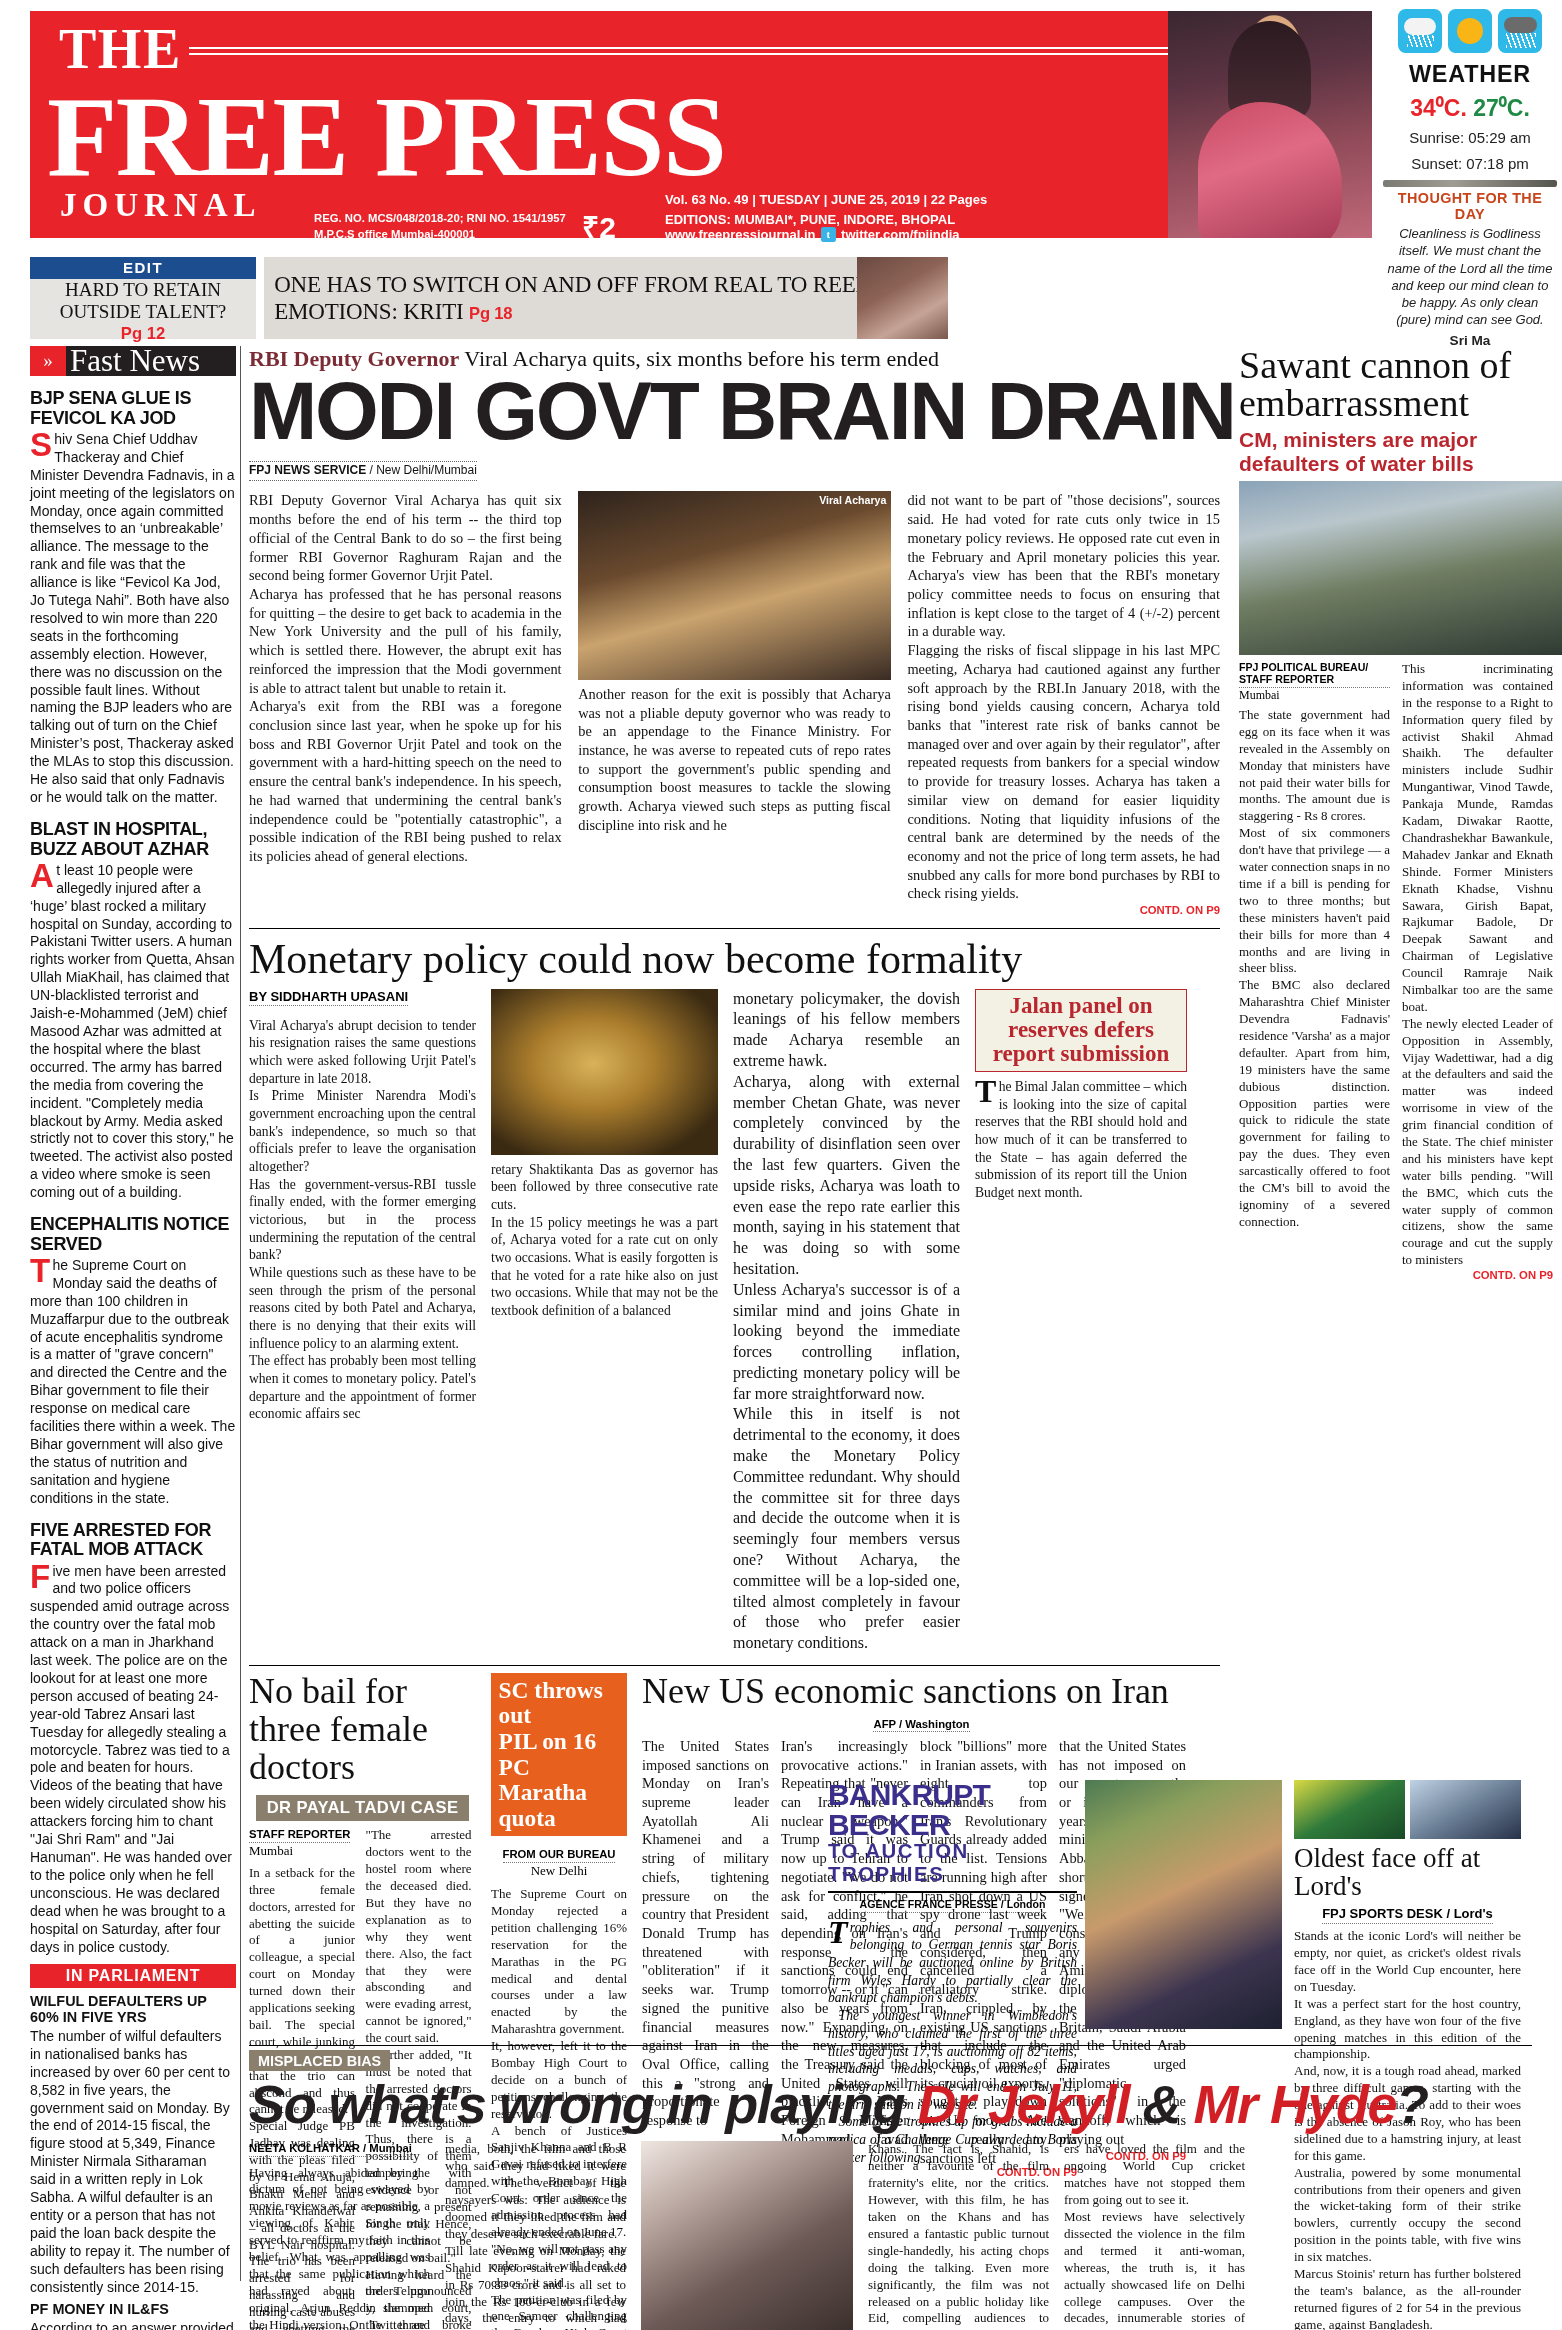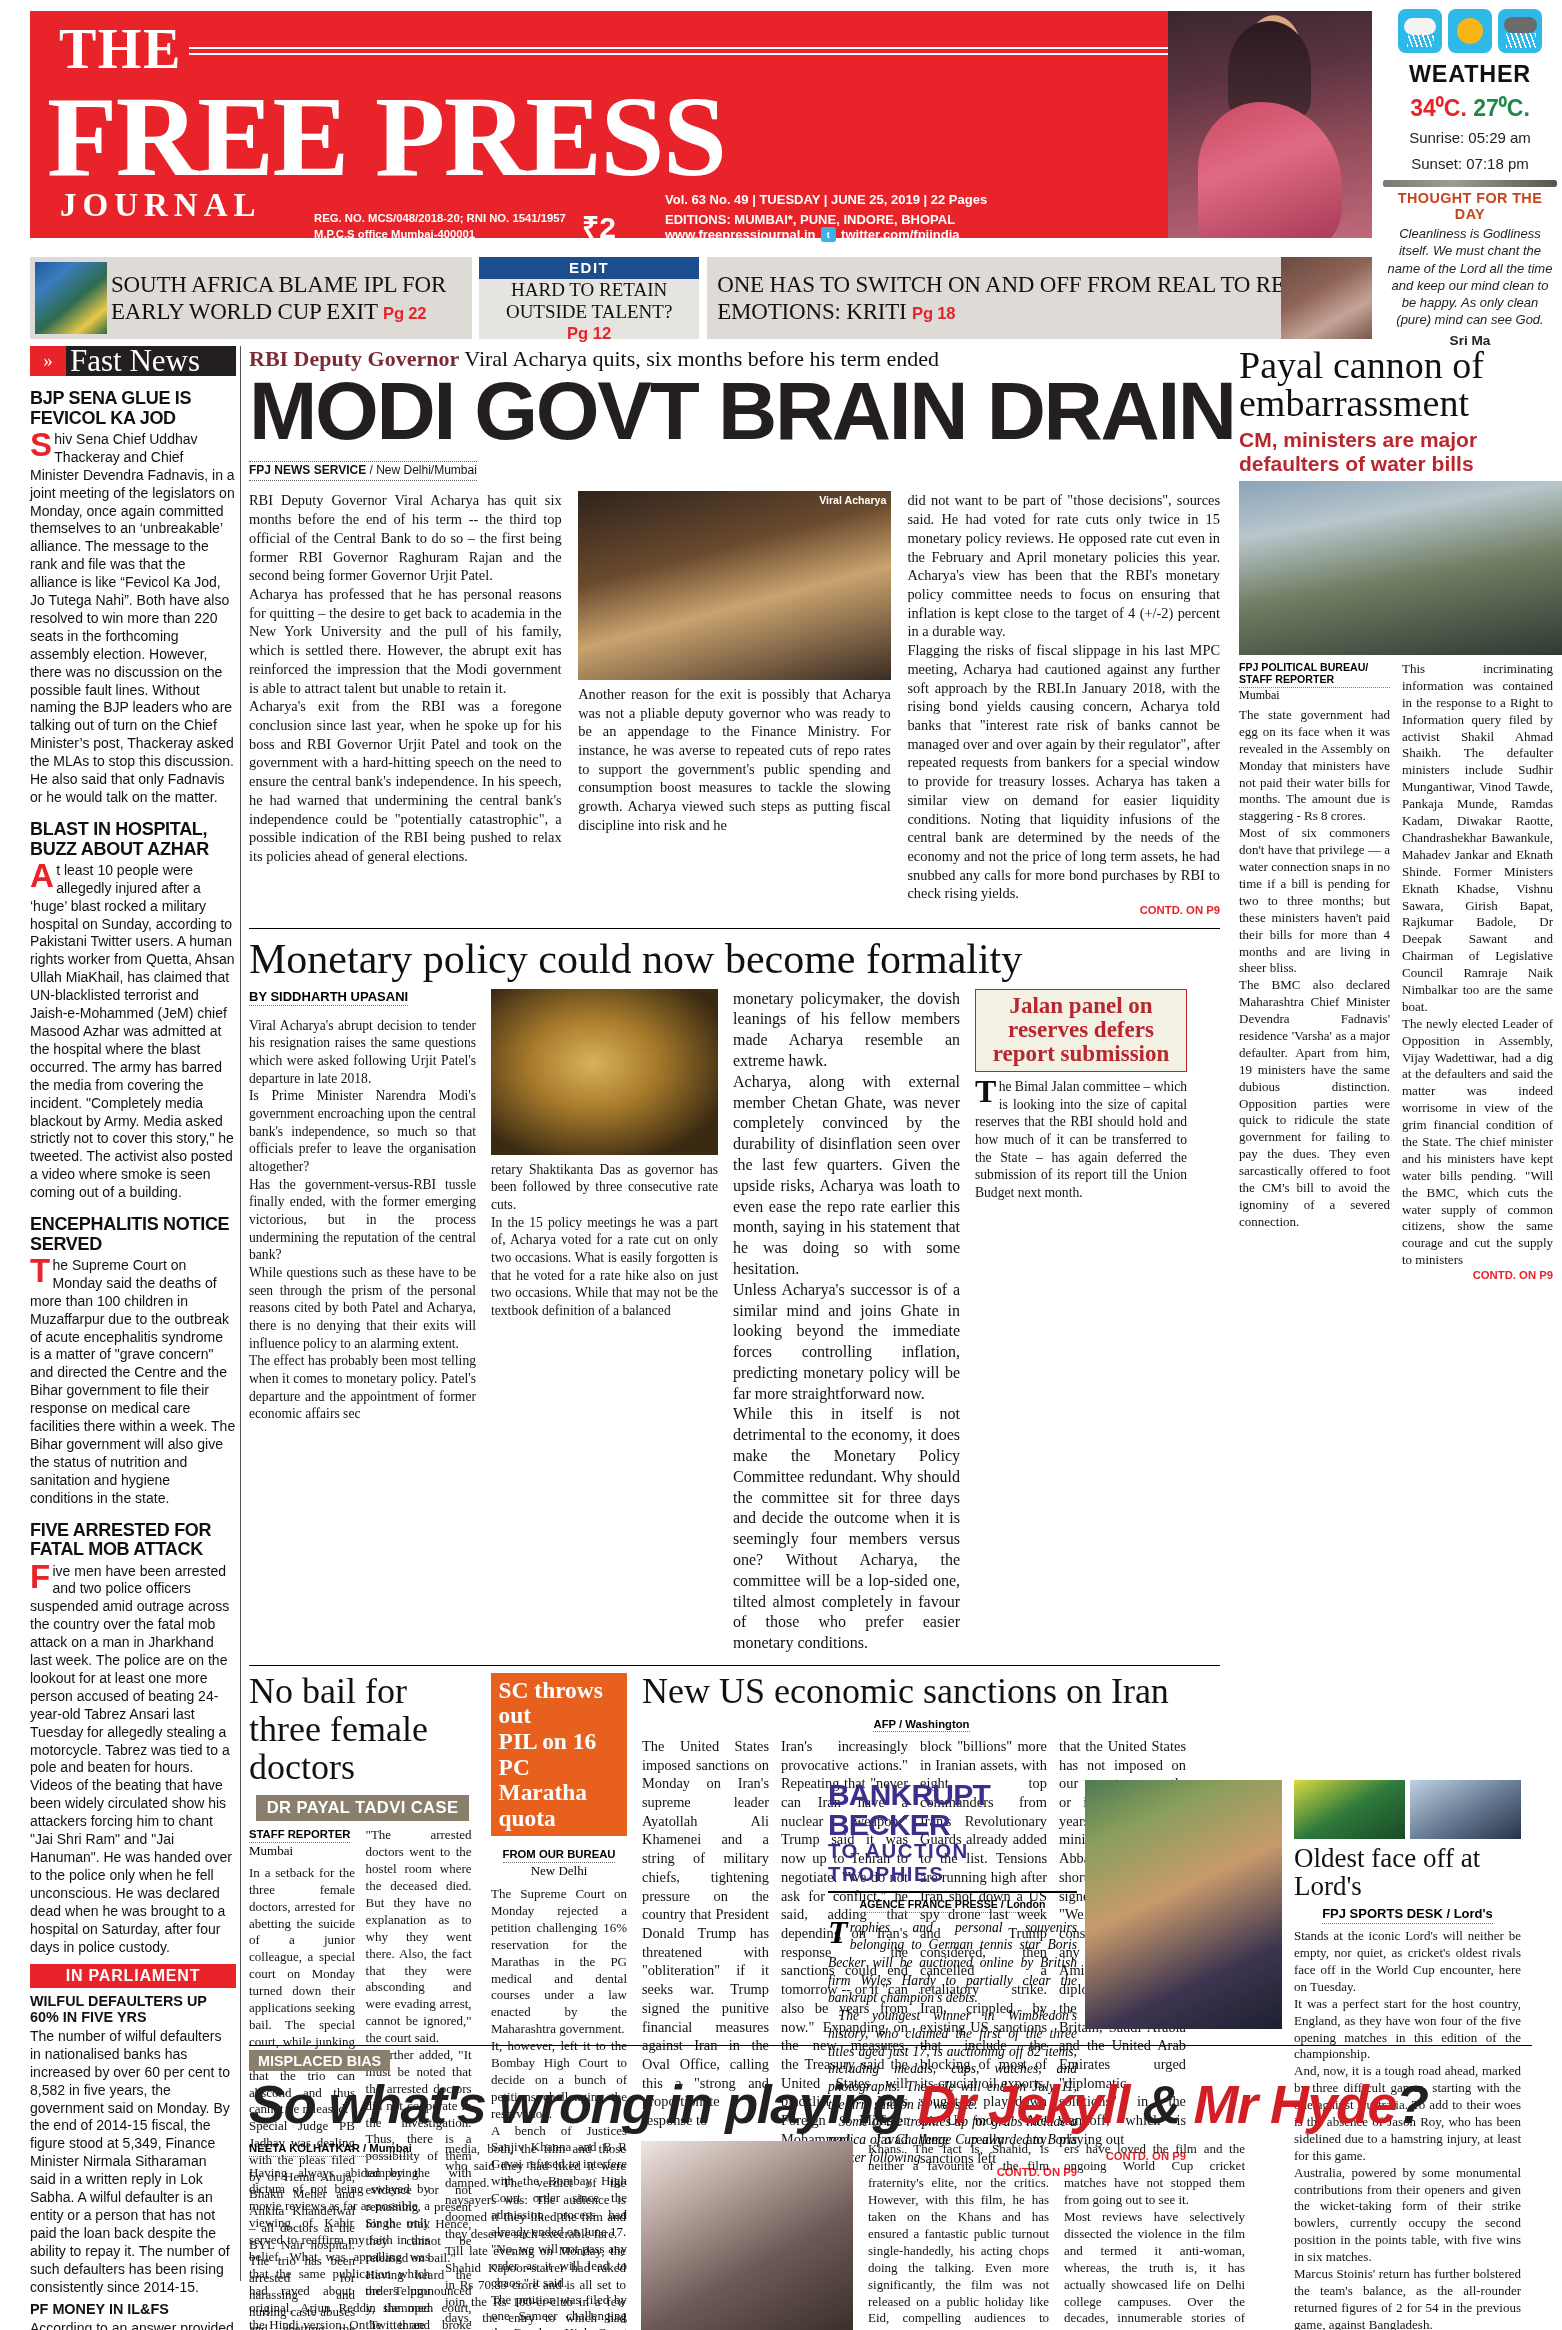--- a/index.html
+++ b/index.html
@@ -249,27 +249,20 @@
     </div>
     <div class="wx-sun">Sunrise: 05:29 am</div>
     <div class="wx-sun">Sunset: 07:18 pm</div>
     <div class="wx-divider"></div>
     <div class="tftd-title">THOUGHT FOR THE DAY</div>
     <div class="tftd-body">Cleanliness is Godliness itself. We must chant the name of the Lord all the time and keep our mind clean to be happy.  As only clean (pure) mind can see God.</div>
     <div class="tftd-author">Sri Ma</div>
   </div>
 
   <div class="teasers">
-    <div class="teaser t1">
-      <div class="tz-thumb"></div>
-      <div class="tz-text">
-        <span>SOUTH AFRICA BLAME IPL FOR EARLY WORLD CUP EXIT</span>
-        <span class="tz-pg">Pg 22</span>
-      </div>
-    </div>
     <div class="teaser t2">
       <div class="edit-bar">EDIT</div>
       <div class="edit-body">
         <span>HARD TO RETAIN OUTSIDE TALENT?</span>
         <span class="tz-pg">Pg 12</span>
       </div>
     </div>
     <div class="teaser t3">
       <div class="tz-text" style="padding-left:10.6px;">
         <span>ONE HAS TO SWITCH ON AND OFF FROM REAL TO REEL EMOTIONS: KRITI</span>
@@ -448,21 +441,21 @@
 Amid a flurry of diplomatic activity, the United States, Britain, Saudi Arabia and the United Arab Emirates urged "diplomatic solutions" in the standoff, which is playing out</span>
               <div class="contd" style="text-align:right;">CONTD. ON P9</div>
             </div>
           </div>
         </div>
       </div>
     </div>
 
     <div class="rightcol">
       <div>
-        <div class="rc-head">Payal cannon of embarrassment</div>
+        <div class="rc-head">Sawant cannon of embarrassment</div>
         <div class="rc-sub">CM, ministers are major defaulters of water bills</div>
         <div class="rc-photo"></div>
         <div style="display:flex; gap:12px; margin-top:6px;">
           <div style="width:151px;">
             <div class="smallcap-by" style="font-size:10.6px;">FPJ POLITICAL BUREAU/ STAFF REPORTER</div>
             <div style="font-family:'Liberation Serif',serif; font-size:12px;">Mumbai</div>
             <div class="body-t" style="font-size:13px; margin-top:4.5px; white-space:pre-line;">The state government had egg on its face when it was revealed in the Assembly on Monday that ministers have not paid their water bills for months. The amount due is staggering - Rs 8 crores.
 Most of six commoners don't have that privilege — a water connection snaps in no time if a bill is pending for two to three months; but these ministers haven't paid their bills for more than 4 months and are living in sheer bliss.
 The BMC also declared Maharashtra Chief Minister Devendra Fadnavis' residence 'Varsha' as a major defaulter. Apart from him, 19 ministers have the same dubious distinction. Opposition parties were quick to ridicule the state government for failing to pay the dues. They even sarcastically offered to foot the CM's bill to avoid the ignominy of a severed connection.</div>
           </div>

